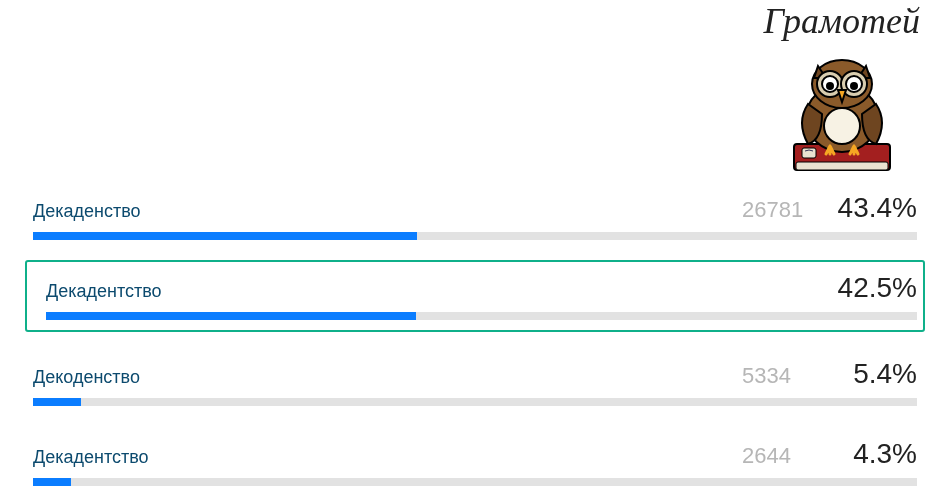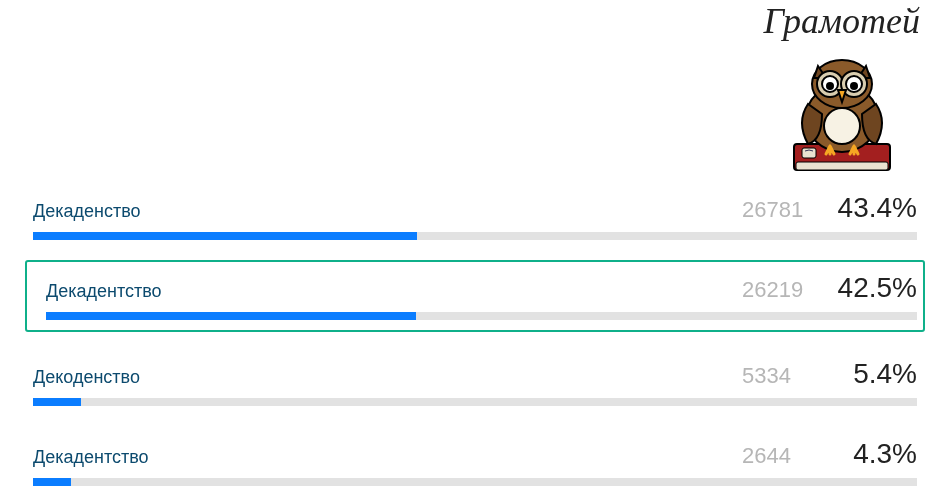--- a/index.html
+++ b/index.html
@@ -134,21 +134,20 @@
       <div class="option-percent">43.4%</div>
     </div>
     <div class="bar-track">
       <div class="bar-fill" style="width:43.4%"></div>
     </div>
   </div>
 
   <div class="option-row highlight">
     <div class="option-top">
       <div class="option-label">Декадентство</div>
-      <div class="option-count">26219</div>
       <div class="option-percent">42.5%</div>
     </div>
     <div class="bar-track">
       <div class="bar-fill" style="width:42.5%"></div>
     </div>
   </div>
 
   <div class="option-row">
     <div class="option-top">
       <div class="option-label">Декоденство</div>

